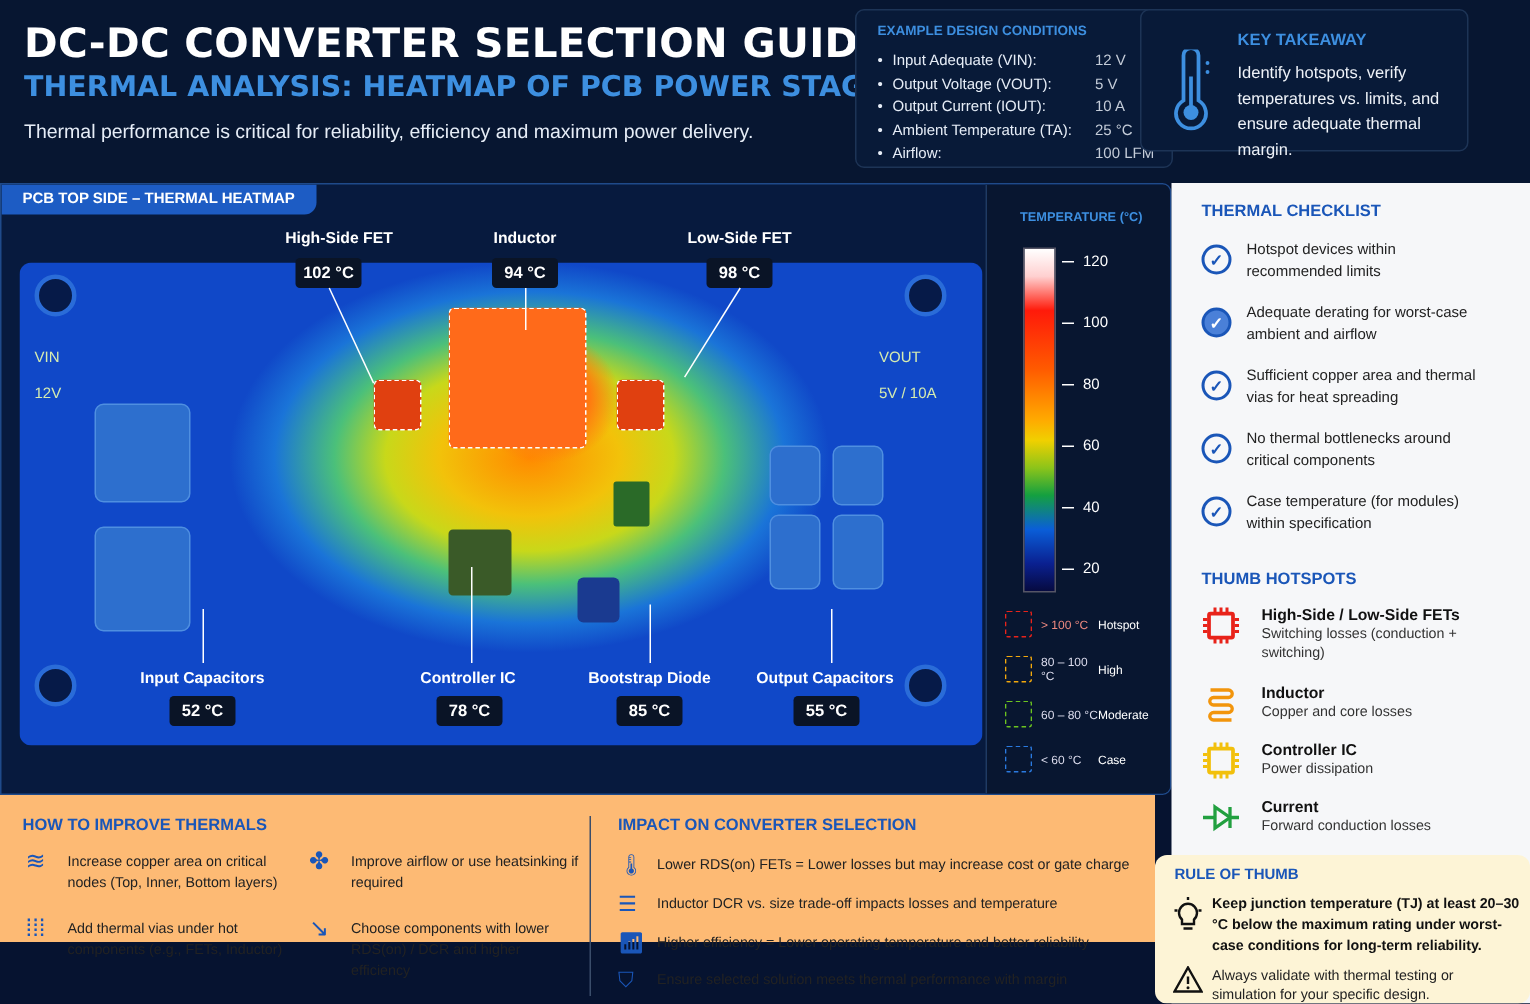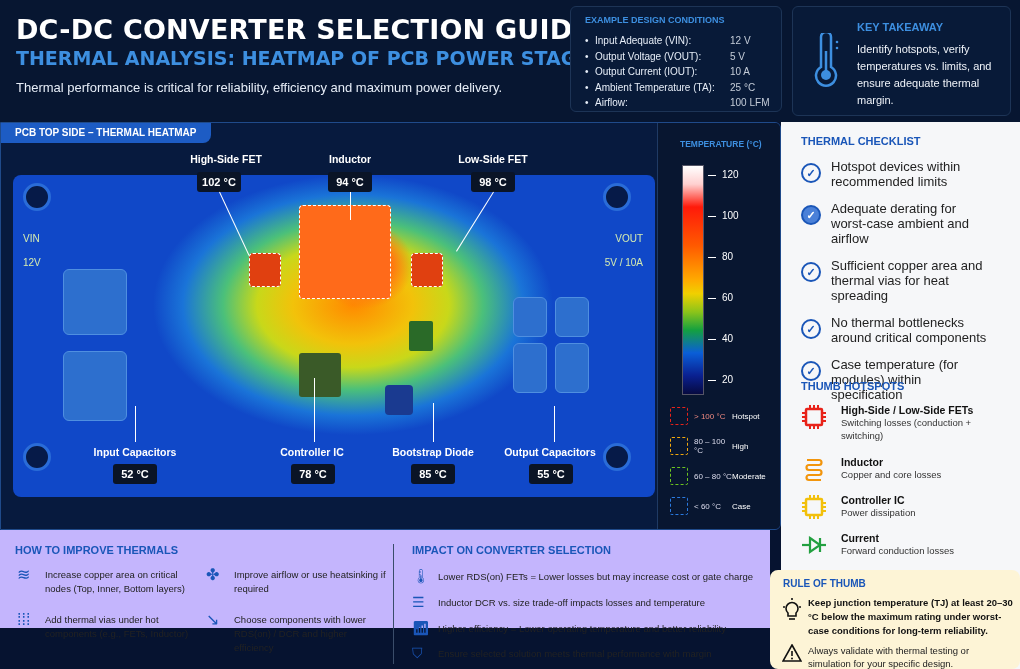--- a/index.html
+++ b/index.html
@@ -8,21 +8,21 @@
 .title{position:absolute;left:16px;top:14px;font-size:27px;font-weight:700;letter-spacing:.2px;color:#fff;font-family:"DejaVu Sans",sans-serif}
 .subtitle{position:absolute;left:16px;top:47px;font-size:19px;font-weight:700;color:#3d8fe0;font-family:"DejaVu Sans",sans-serif}
 .desc{position:absolute;left:16px;top:80px;font-size:13px;color:#e6edf7}
 .cond{position:absolute;left:570px;top:6px;width:212px;height:106px;border:1px solid #1d3456;border-radius:6px;background:#081a38}
 .cond h4{position:absolute;left:14px;top:8px;font-size:9px;color:#3d8fe0;font-weight:700}
 .cond ul{position:absolute;left:14px;top:26px;list-style:none}
 .cond li{font-size:10px;line-height:15.5px;color:#e6edf7;display:flex}
 .cond li .b{width:10px}
 .cond li .k{width:135px}
 .cond li .v{color:#c4ccd8}
-.kt{position:absolute;left:792px;top:6px;width:219px;height:110px;border:1px solid #1d3456;border-radius:6px;background:#081a38}
+.kt{position:absolute;left:760px;top:6px;width:219px;height:95px;border:1px solid #1d3456;border-radius:6px;background:#081a38}
 .kt h4{position:absolute;left:64px;top:14px;font-size:11px;color:#3d8fe0;font-weight:700}
 .kt p{position:absolute;left:64px;top:34px;width:148px;font-size:11px;line-height:17px;color:#eef2f8}
 .kt svg{position:absolute;left:20px;top:26px}
 .heat{position:absolute;left:0;top:122px;width:781px;height:408px;background:#071a3e;border:1px solid #1f4a8a;border-radius:0 6px 6px 0;overflow:hidden}
 .badge{position:absolute;left:0;top:0;height:20px;padding:0 14px;background:#1d5cc4;border-radius:0 0 8px 0;font-size:10px;font-weight:700;line-height:20px;color:#fff}
 .board{position:absolute;left:12px;top:52px;width:642px;height:322px;border-radius:8px;background:
 radial-gradient(ellipse 50px 44px at 350px 90px,#ff5a1a 0%,#ff7a10 60%,transparent 100%),
 radial-gradient(ellipse 200px 130px at 340px 130px,#ff8a00 0%,#f2c20a 30%,#c8d81a 48%,#4bc07a 65%,#1a74d8 85%,#1048c8 100%);}
 .hole{position:absolute;width:28px;height:28px;border:3px solid #2a6cd8;border-radius:50%;background:#061a48}
 .comp{position:absolute;border:1.5px dashed #fff;border-radius:4px}
@@ -38,32 +38,32 @@
 .tick:before{content:"";display:inline-block;width:8px;height:1px;background:#fff;vertical-align:middle;margin-right:6px}
 .lg{position:absolute;left:12px;display:flex;align-items:center;font-size:8px}
 .lg .bx{width:18px;height:18px;border:1.5px dashed;border-radius:2px;margin-right:6px}
 .lg .rng{width:38px;color:#dde}
 .lg .nm{color:#fff}
 .rt{position:absolute;left:781px;top:122px;width:239px;height:547px;background:#f6f7f9}
 .sec-h{font-size:11px;font-weight:700;color:#1a56b8}
 .chk{position:absolute;left:20px;top:13px}
 .chk .row{display:flex;margin-top:12px}
 .chk .ic{width:20px;height:20px;border:2px solid #1a56b8;border-radius:50%;margin-right:10px;flex:none;display:flex;align-items:center;justify-content:center;color:#1a56b8;font-size:11px;font-weight:700;margin-top:4px}
-.chk .tx{font-size:13px;line-height:15px;color:#222}
+.chk .tx{font-size:10px;line-height:15px;color:#222}
 .hot{position:absolute;left:0;top:250px;width:239px;height:190px}
 .hot .sec-h{position:absolute;left:20px;top:8px}
 .hrow{position:absolute;left:20px;display:flex}
 .hrow .ico{width:26px;height:26px;margin-right:14px;flex:none}
 .hrow b{display:block;font-size:10.5px;color:#111}
 .hrow span{display:block;font-size:9.5px;color:#333;line-height:13px}
 .rot{position:absolute;left:770px;top:570px;width:250px;height:99px;background:#fdf4d6;border-radius:8px}
 .rot .sec-h{position:absolute;left:13px;top:8px;font-size:10px}
 .rot .l1{position:absolute;left:38px;top:26px;width:205px;font-size:9.5px;line-height:14px;color:#111;font-weight:600}
 .rot .l2{position:absolute;left:38px;top:74px;width:205px;font-size:9.5px;line-height:13px;color:#222}
-.bot{position:absolute;left:0;top:530px;width:770px;height:98px;background:#c4b5fd}
+.bot{position:absolute;left:0;top:530px;width:770px;height:98px;background:#fdba74}
 .bot .h1{position:absolute;left:15px;top:14px}
 .bot .h2{position:absolute;left:412px;top:14px}
 .vsep{position:absolute;left:393px;top:14px;width:1px;height:120px;background:#3a4d6a}
 .imp{position:absolute;left:17px;display:flex;font-size:9.5px;line-height:14px;color:#222;width:180px}
 .imp .ico{width:20px;margin-right:8px;flex:none;color:#1a56b8;font-size:16px}
 .sel{position:absolute;left:412px;display:flex;align-items:center;font-size:9.5px;color:#222}
 .sel .ico{width:16px;margin-right:10px;color:#1a56b8;font-size:14px}
 </style>
 </head>
 <body>
@@ -122,21 +122,21 @@
   <div class="board">
     <div class="hole" style="left:10px;top:8px"></div>
     <div class="hole" style="left:590px;top:8px"></div>
 
     <div class="hole" style="left:10px;top:268px"></div>
     <div class="hole" style="left:590px;top:268px"></div>
     <div class="pcb-lbl" style="left:10px;top:52px">
         <div>VIN</div>
         <div>12V</div>
       </div>
-    <div class="pcb-lbl" style="left:560px;top:52px;text-align:right;width:70px">
+    <div class="pcb-lbl" style="left:573px;top:52px;text-align:left;width:70px">
         <div>VOUT</div>
         <div>5V / 10A</div>
       </div>
     <div class="cap" style="left:50px;top:94px;width:64px;height:66px"></div>
     <div class="cap" style="left:50px;top:176px;width:64px;height:70px"></div>
     <div class="cap" style="left:500px;top:168px;width:34px;height:50px"></div>
     <div class="cap" style="left:542px;top:168px;width:34px;height:50px"></div>
     <div class="cap" style="left:500px;top:122px;width:34px;height:40px"></div>
     <div class="cap" style="left:542px;top:122px;width:34px;height:40px"></div>
     <div class="comp" style="left:236px;top:78px;width:32px;height:34px;background:#e04010"></div>

